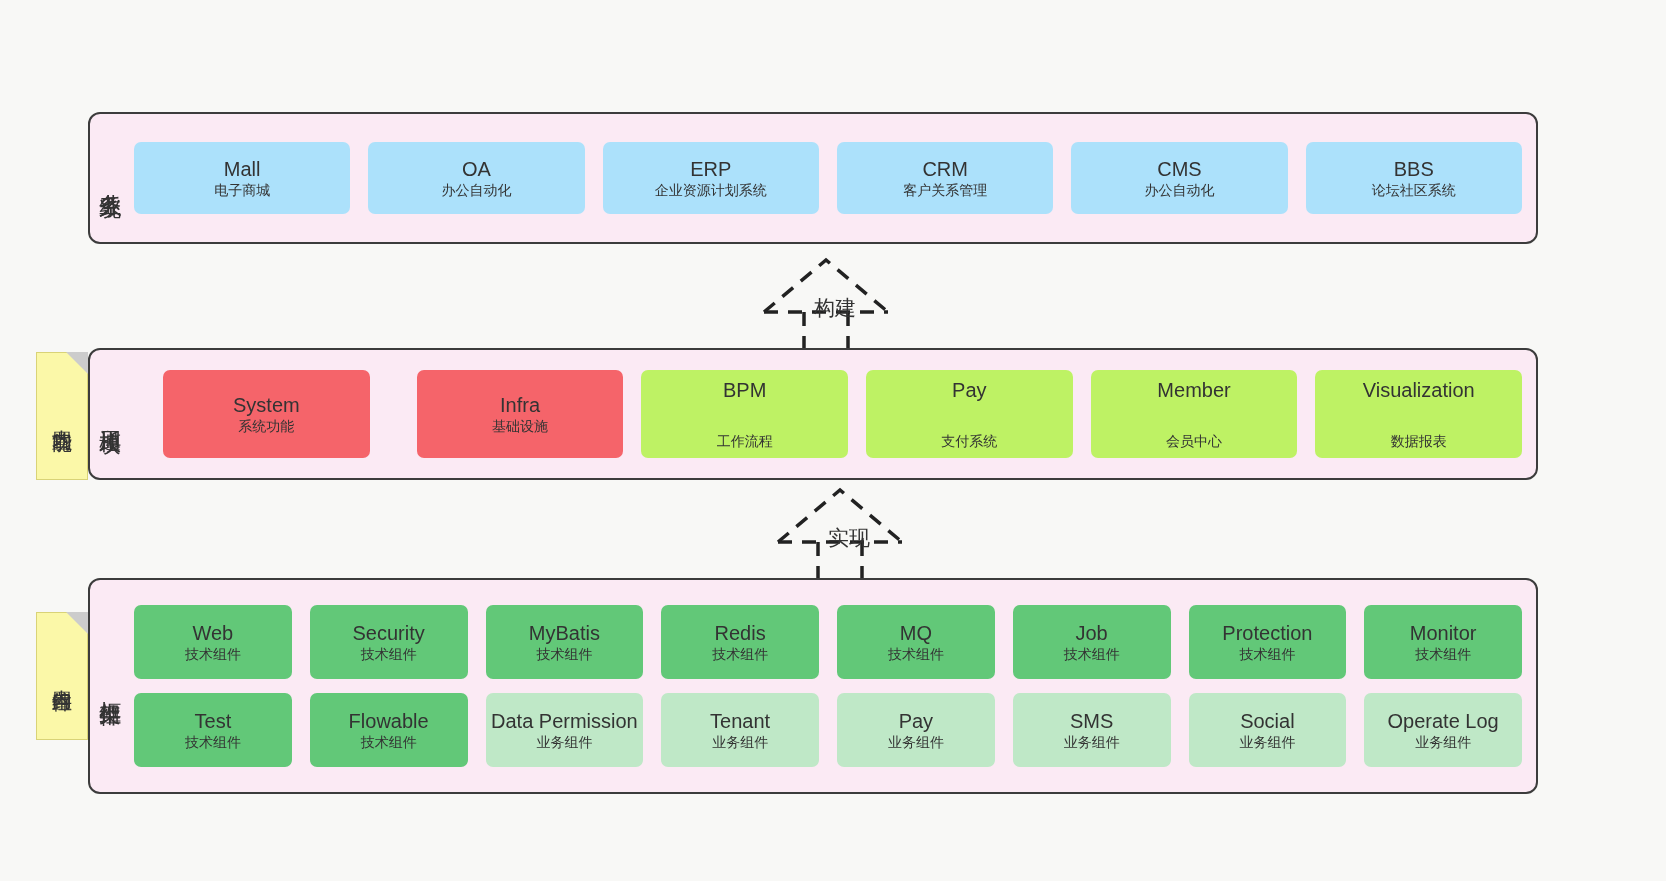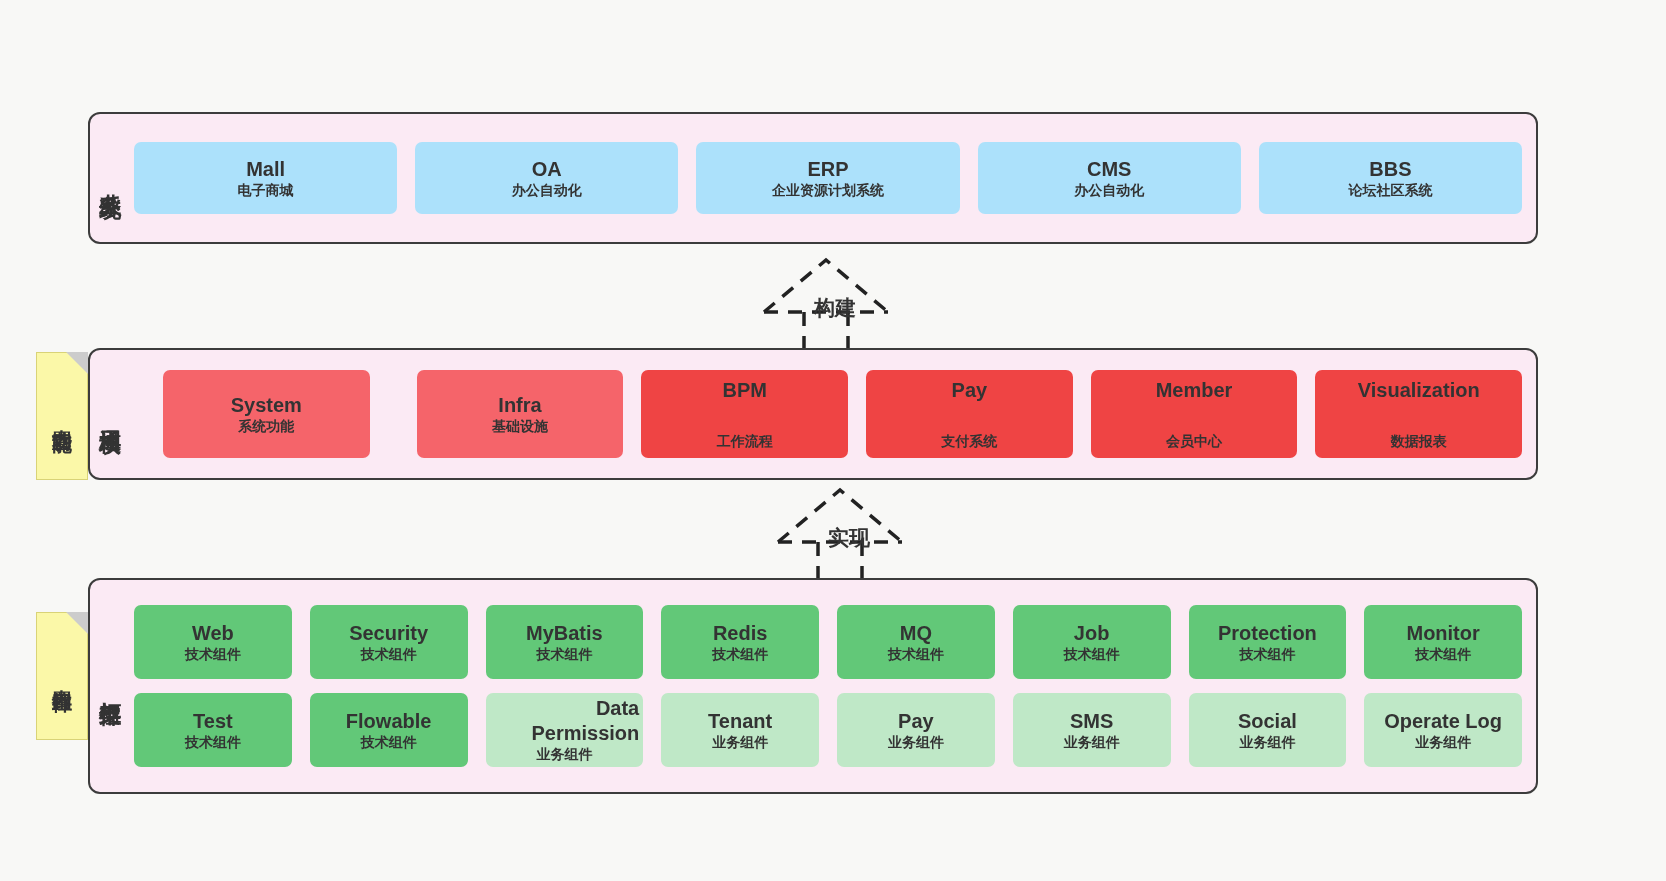--- a/index.html
+++ b/index.html
@@ -14,21 +14,20 @@
     color: #333333;
     overflow: hidden;
     position: relative;
   }
 
   #stage {
     position: absolute;
     left: 0; top: 0;
     width: 1356px;
     height: 881px;
-    font-weight: bold;
   }
 
   
   .layer {
     position: absolute;
     box-sizing: border-box;
     background: #fbeaf4;
     border: 2px solid #3c3c3c;
     border-radius: 12px;
     display: flex;
@@ -88,21 +87,21 @@
   }
   .node .cn {
     font-size: 14px;
     white-space: nowrap;
   }
   .node.wrap .en { white-space: normal; }
 
   
   .blue       { background: #ace1fb; }
   .red        { background: #f5646a; margin-left: 29px; }
-  .pink       { background: #ef4444; gap: 30px; }
+  .pink       { background: #bef264; gap: 30px; }
   .green      { background: #62c878; }
   .lightgreen { background: #bfe8c7; }
 
   
   #layer-business { left: 88px;  top: 112px; width: 1450px; height: 132px; }
   #layer-modules  { left: 88px;  top: 348px; width: 1450px; height: 132px; }
   #layer-frame    { left: 88px;  top: 578px; width: 1450px; height: 216px; }
 
   #layer-business .node { height: 72px; }
   #layer-modules  .node { height: 88px; }
@@ -179,20 +178,24 @@
         <div class="node blue">
           <span class="en">OA</span>
           <span class="cn">办公自动化</span>
         </div>
 
         <div class="node blue">
           <span class="en">ERP</span>
           <span class="cn">企业资源计划系统</span>
         </div>
 
+        <div class="node blue">
+          <span class="en">CRM</span>
+          <span class="cn">客户关系管理</span>
+        </div>
 
         <div class="node blue">
           <span class="en">CMS</span>
           <span class="cn">办公自动化</span>
         </div>
 
         <div class="node blue">
           <span class="en">BBS</span>
           <span class="cn">论坛社区系统</span>
         </div>

